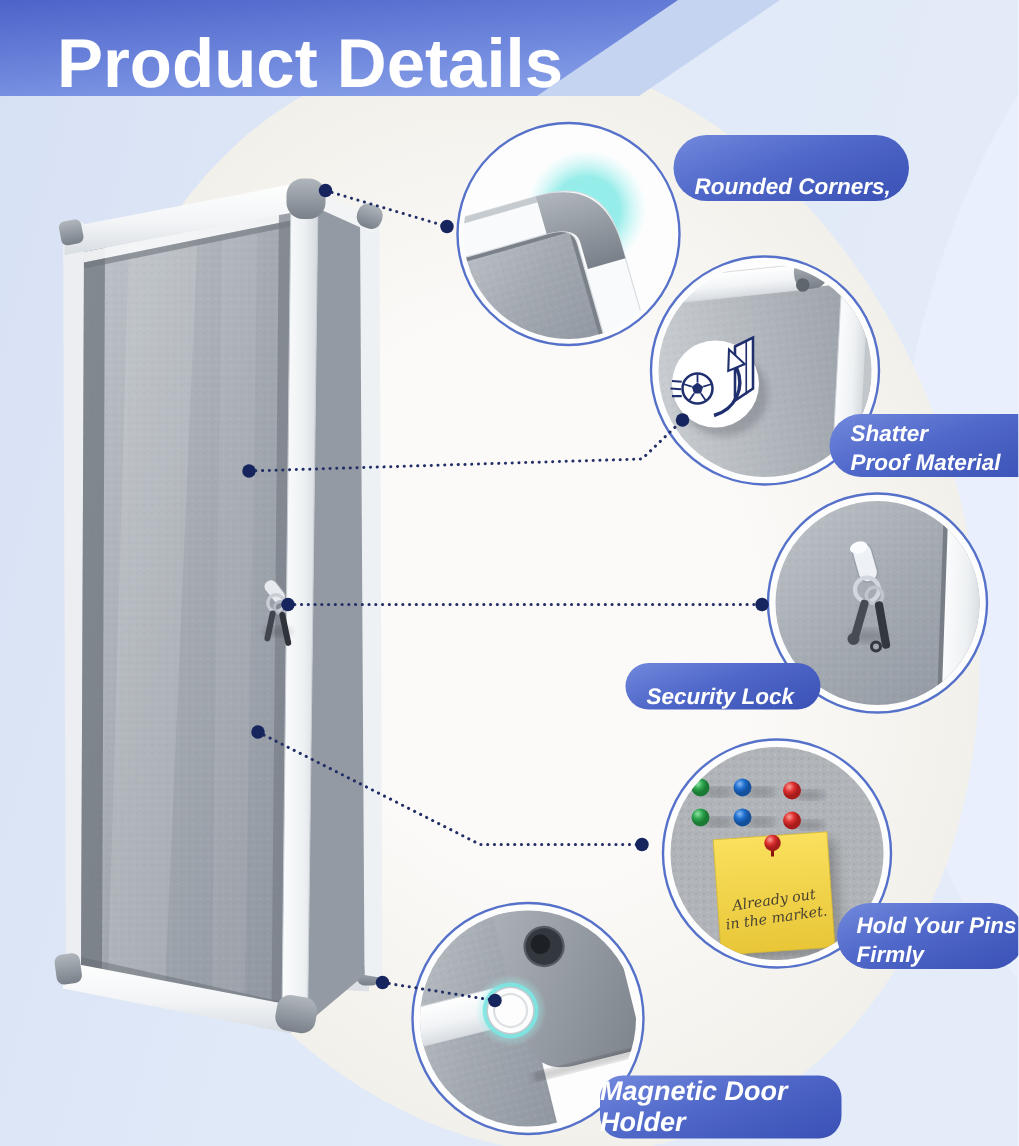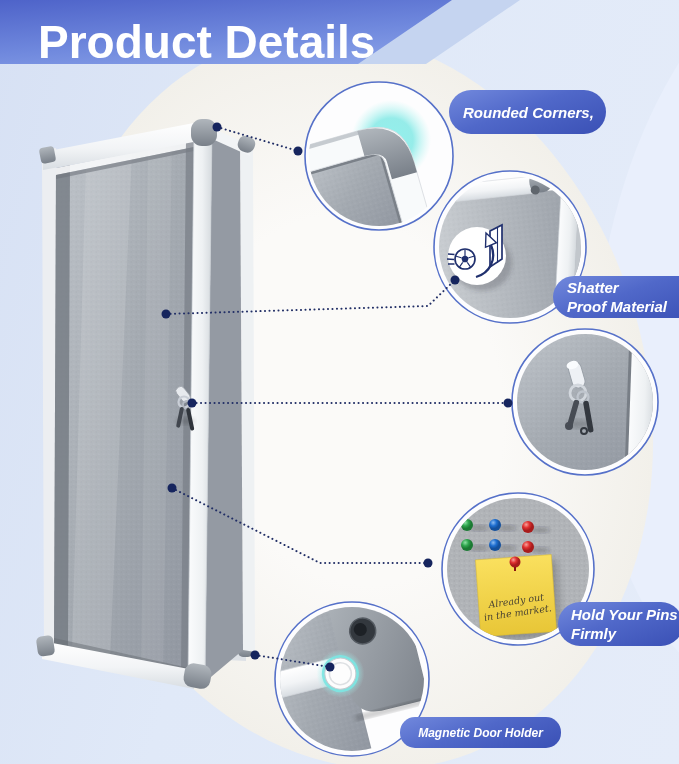--- a/index.html
+++ b/index.html
@@ -3,27 +3,27 @@
 <meta charset="utf-8">
 <style>
   html,body{margin:0;padding:0;}
   .canvas{position:relative;width:679px;height:764px;overflow:hidden;font-family:"Liberation Sans",sans-serif;background:linear-gradient(105deg,#d7e1f4 0%,#e0e9f8 40%,#e5ecf9 100%);}
   .bg-right{position:absolute;left:598px;top:-60px;width:430px;height:760px;border-radius:50%;background:#e9effc;transform:rotate(8deg);}
   .bg-cream{position:absolute;left:58px;top:28px;width:590px;height:745px;border-radius:50%;background:radial-gradient(closest-side,#fbfaf8 50%,#f2f0ea 100%);transform:rotate(-14deg);}
   .banner-stripe{position:absolute;left:0;top:0;width:530px;height:64px;clip-path:polygon(448px 0,520px 0,426px 64px,354px 64px);background:#c5d4f0;}
   .banner{position:absolute;left:0;top:0;width:460px;height:64px;clip-path:polygon(0 0,452px 0,358px 64px,0 64px);background:linear-gradient(176deg,#4e63c9 0%,#6f88dd 55%,#8ea6ea 100%);}
   .banner h1{margin:12px;padding:0 0 0 26px;font-size:46px;line-height:61px;font-weight:bold;color:#fff;letter-spacing:0px;}
   svg.art{position:absolute;left:0;top:0;}
-  .pill{position:absolute;color:#fff;font-weight:bold;font-style:italic;background:linear-gradient(160deg,#7289dd 0%,#5068c9 45%,#3a50b5 100%);display:flex;flex-direction:column;justify-content:center;}
+  .pill{position:absolute;color:#fff;font-weight:bold;font-style:italic;background:linear-gradient(160deg,#7289dd 0%,#5068c9 45%,#3a50b5 100%);display:flex;flex-direction:column;justify-content:flex-end;}
   .pill span{display:block;}
   .pill-1{left:449px;top:90px;width:143px;height:44px;border-radius:22px;padding-left:14px;font-size:15px;line-height:19px;}
   .pill-2{left:553px;top:276px;width:135px;height:42px;border-radius:21px;padding-left:14px;font-size:15px;line-height:19px;}
   .pill-3{left:417px;top:442px;width:116px;height:31px;border-radius:16px;padding-left:14px;font-size:15px;}
   .pill-4{left:558px;top:602px;width:112px;height:44px;border-radius:22px;padding-left:13px;font-size:15px;line-height:19px;}
-  .pill-5{left:400px;top:717px;width:161px;height:31px;border-radius:15px;font-size:12px;align-items:center;}
+  .pill-5{left:400px;top:717px;width:161px;height:42px;border-radius:15px;font-size:18px;align-items:center;}
   .note-text{position:absolute;left:479px;top:595px;width:76px;text-align:center;transform:rotate(-8deg);font-family:"DejaVu Serif",serif;font-style:italic;font-size:9.5px;line-height:12px;color:#4a4332;}
   .note-text span{display:block;}
 </style>
 </head>
 <body>
 
 <div class="canvas">
   <div class="bg-right"></div>
   <div class="bg-cream"></div>
   <div class="banner-stripe"></div>
@@ -297,20 +297,23 @@
     <span>in the market.</span>
   </div>
 
   <div class="pill pill-1">
     <span>Rounded Corners,</span>
   </div>
   <div class="pill pill-2">
     <span>Shatter</span>
     <span>Proof Material</span>
   </div>
+  <div class="pill pill-3">
+    <span>Security Lock</span>
+  </div>
   <div class="pill pill-4">
     <span>Hold Your Pins</span>
     <span>Firmly</span>
   </div>
   <div class="pill pill-5">
     <span>Magnetic Door Holder</span>
   </div>
 </div>
 
 </body></html>

